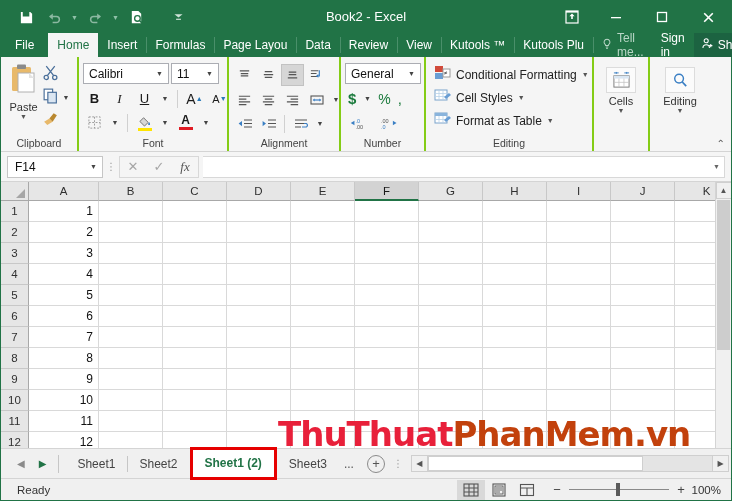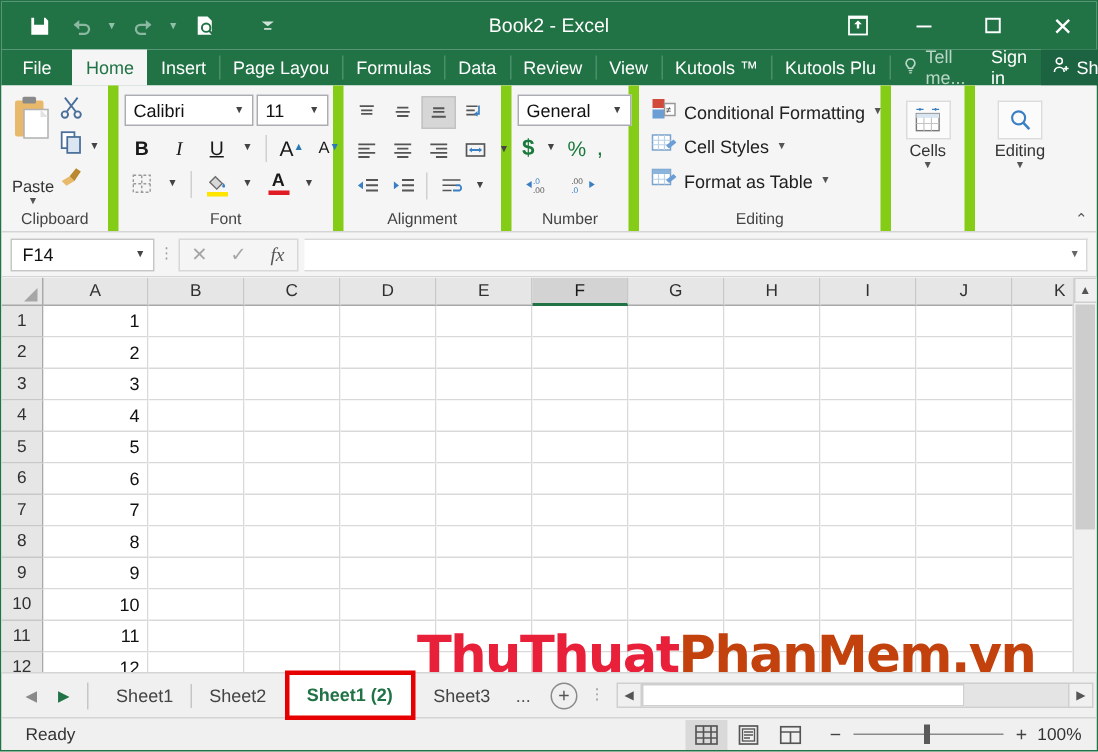--- a/index.html
+++ b/index.html
@@ -81,34 +81,34 @@
 
   
   .ribbon {
     flex: 0 0 95px; background: #f5f5f5;
     border-bottom: 1px solid #d4d4d4;
     display: flex; position: relative;
   }
   .rgroup {
     display: flex; flex-direction: column;
     position: relative; padding: 3px 0 0 0;
-    border-right: 7px solid #84cc16;
+    border-right: 2px solid #84cc16;
   }
   .rgroup-body { flex: 1; display: flex; align-items: flex-start; padding: 0 4px; }
   .rgroup-label {
     height: 15px; line-height: 15px; text-align: center;
     font-size: 10.5px; color: #444; position: relative;
   }
 
   
   .clip-paste {
     display: flex; flex-direction: column; align-items: center;
     width: 46px; padding-top: 2px;
   }
-  .clip-paste .lbl { font-size: 11px; color: #333; margin-top: 18px; }
+  .clip-paste .lbl { font-size: 11px; color: #333; margin-top: 1px; }
   .clip-paste .car { font-size: 7px; color: #555; line-height: 8px; }
   .clip-side { display: flex; flex-direction: column; padding-top: 3px; gap: 1px; }
   .clip-item { display: flex; align-items: center; height: 22px; }
 
   
   .font-row { display: flex; align-items: center; gap: 2px; height: 23px; }
   .combo {
     border: 1px solid #abadb3; background: #fff; height: 21px;
     display: flex; align-items: center; font-size: 12px;
     padding: 0 2px 0 5px; color: #111;
@@ -391,22 +391,22 @@
             <path stroke="#fff" stroke-width="1.5" d="M3 3l8 8M11 3l-8 8"></path>
           </svg>
       </div>
     </div>
   </div>
 
   <div class="tabstrip">
     <div class="tab file">File</div>
     <div class="tab active">Home</div>
     <div class="tab">Insert</div>
+    <div class="tab">Formulas</div>
     <div class="tab">Page Layou</div>
-    <div class="tab">Formulas</div>
     <div class="tab">Data</div>
     <div class="tab">Review</div>
     <div class="tab">View</div>
     <div class="tab">Kutools ™</div>
     <div class="tab">Kutools Plu</div>
     <div class="tell-me">
       <span>
         <svg width="12" height="12" viewBox="0 0 14 14">
             <path fill="none" stroke="#b9d6c6" stroke-width="1.2" d="M7 1.5a3.4 3.4 0 0 1 2.2 6c-.4.4-.6.8-.6 1.3H5.4c0-.5-.2-.9-.6-1.3A3.4 3.4 0 0 1 7 1.5z"></path>
             <rect x="5.6" y="10" width="2.8" height="1.1" fill="#b9d6c6"></rect>

